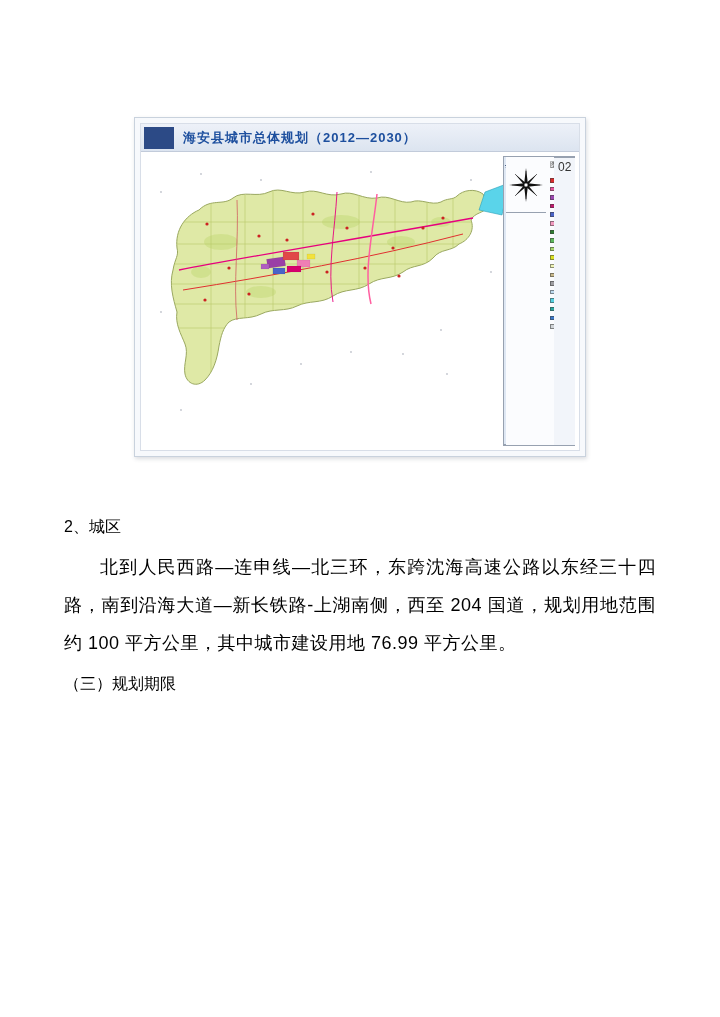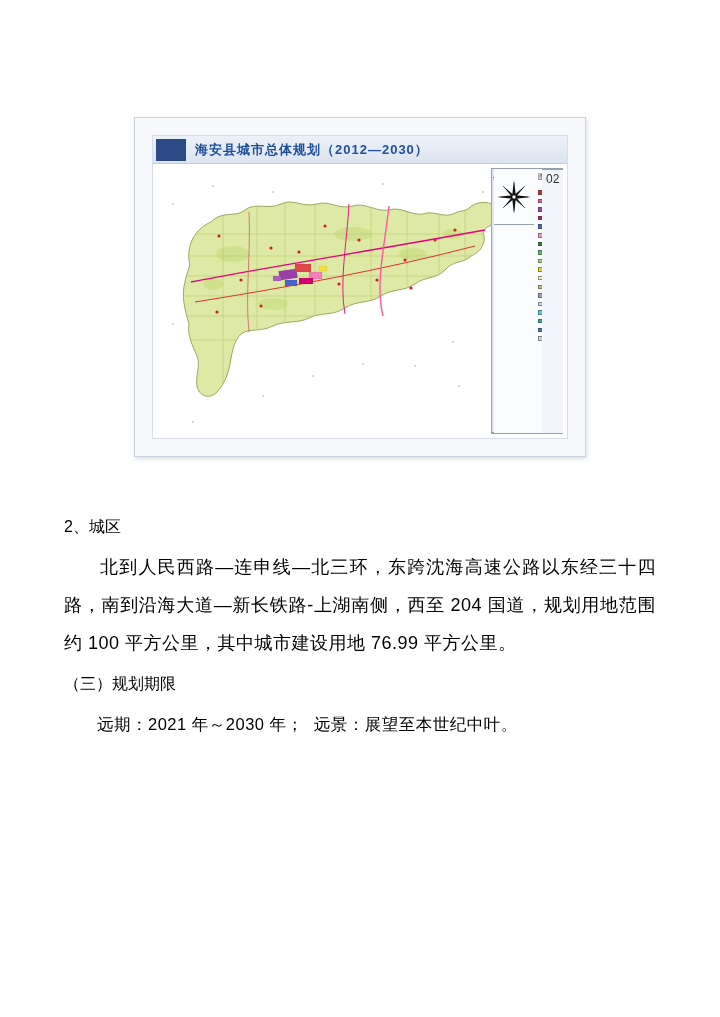--- a/index.html
+++ b/index.html
@@ -7,21 +7,21 @@
   body {
     width:720px; height:1017px;
     font-family:"Liberation Sans","DejaVu Sans",sans-serif;
     color:#000;
   }
   .page { position:relative; width:720px; height:1017px; background:#fff; overflow:hidden; }
 
   
   .map-figure {
     position:absolute; left:134px; top:117px; width:452px; height:340px;
-    background:#f7f9fc; border:1px solid #c9d2dd; padding:17px;
+    background:#f7f9fc; border:1px solid #c9d2dd; padding:5px;
     box-shadow:1px 2px 4px rgba(60,70,90,.18);
   }
   .map-frame { position:relative; width:100%; height:100%; border:1px solid #d8dee8; background:#fff; }
   .map-header {
     position:absolute; top:0; left:0; right:0; height:28px;
     background:linear-gradient(#edf1f8,#dce4f0);
     border-bottom:1px solid #c2cbda; display:flex; align-items:center;
   }
   .header-block { width:30px; height:22px; background:#2c4a86; margin:0 9px 0 3px; flex:none; }
   .header-title { color:#1d4f9e; font-weight:bold; font-size:13px; letter-spacing:1px; white-space:nowrap; }
@@ -289,16 +289,15 @@
         </div>
 
       </div>
     </div>
   </div>
 
   <div class="content">
     <p class="sec-heading">2、城区</p>
     <p class="body-para">北到人民西路—连申线—北三环，东跨沈海高速公路以东经三十四路，南到沿海大道—新长铁路-上湖南侧，西至 204 国道，规划用地范围约 100 平方公里，其中城市建设用地 76.99 平方公里。</p>
     <p class="sub-heading">（三）规划期限</p>
-    <p class="period-line">远期：2021 年～2030 年；  远景：展望至本世纪中叶。</p>
   </div>
 
 </div>
 
 </body></html>

